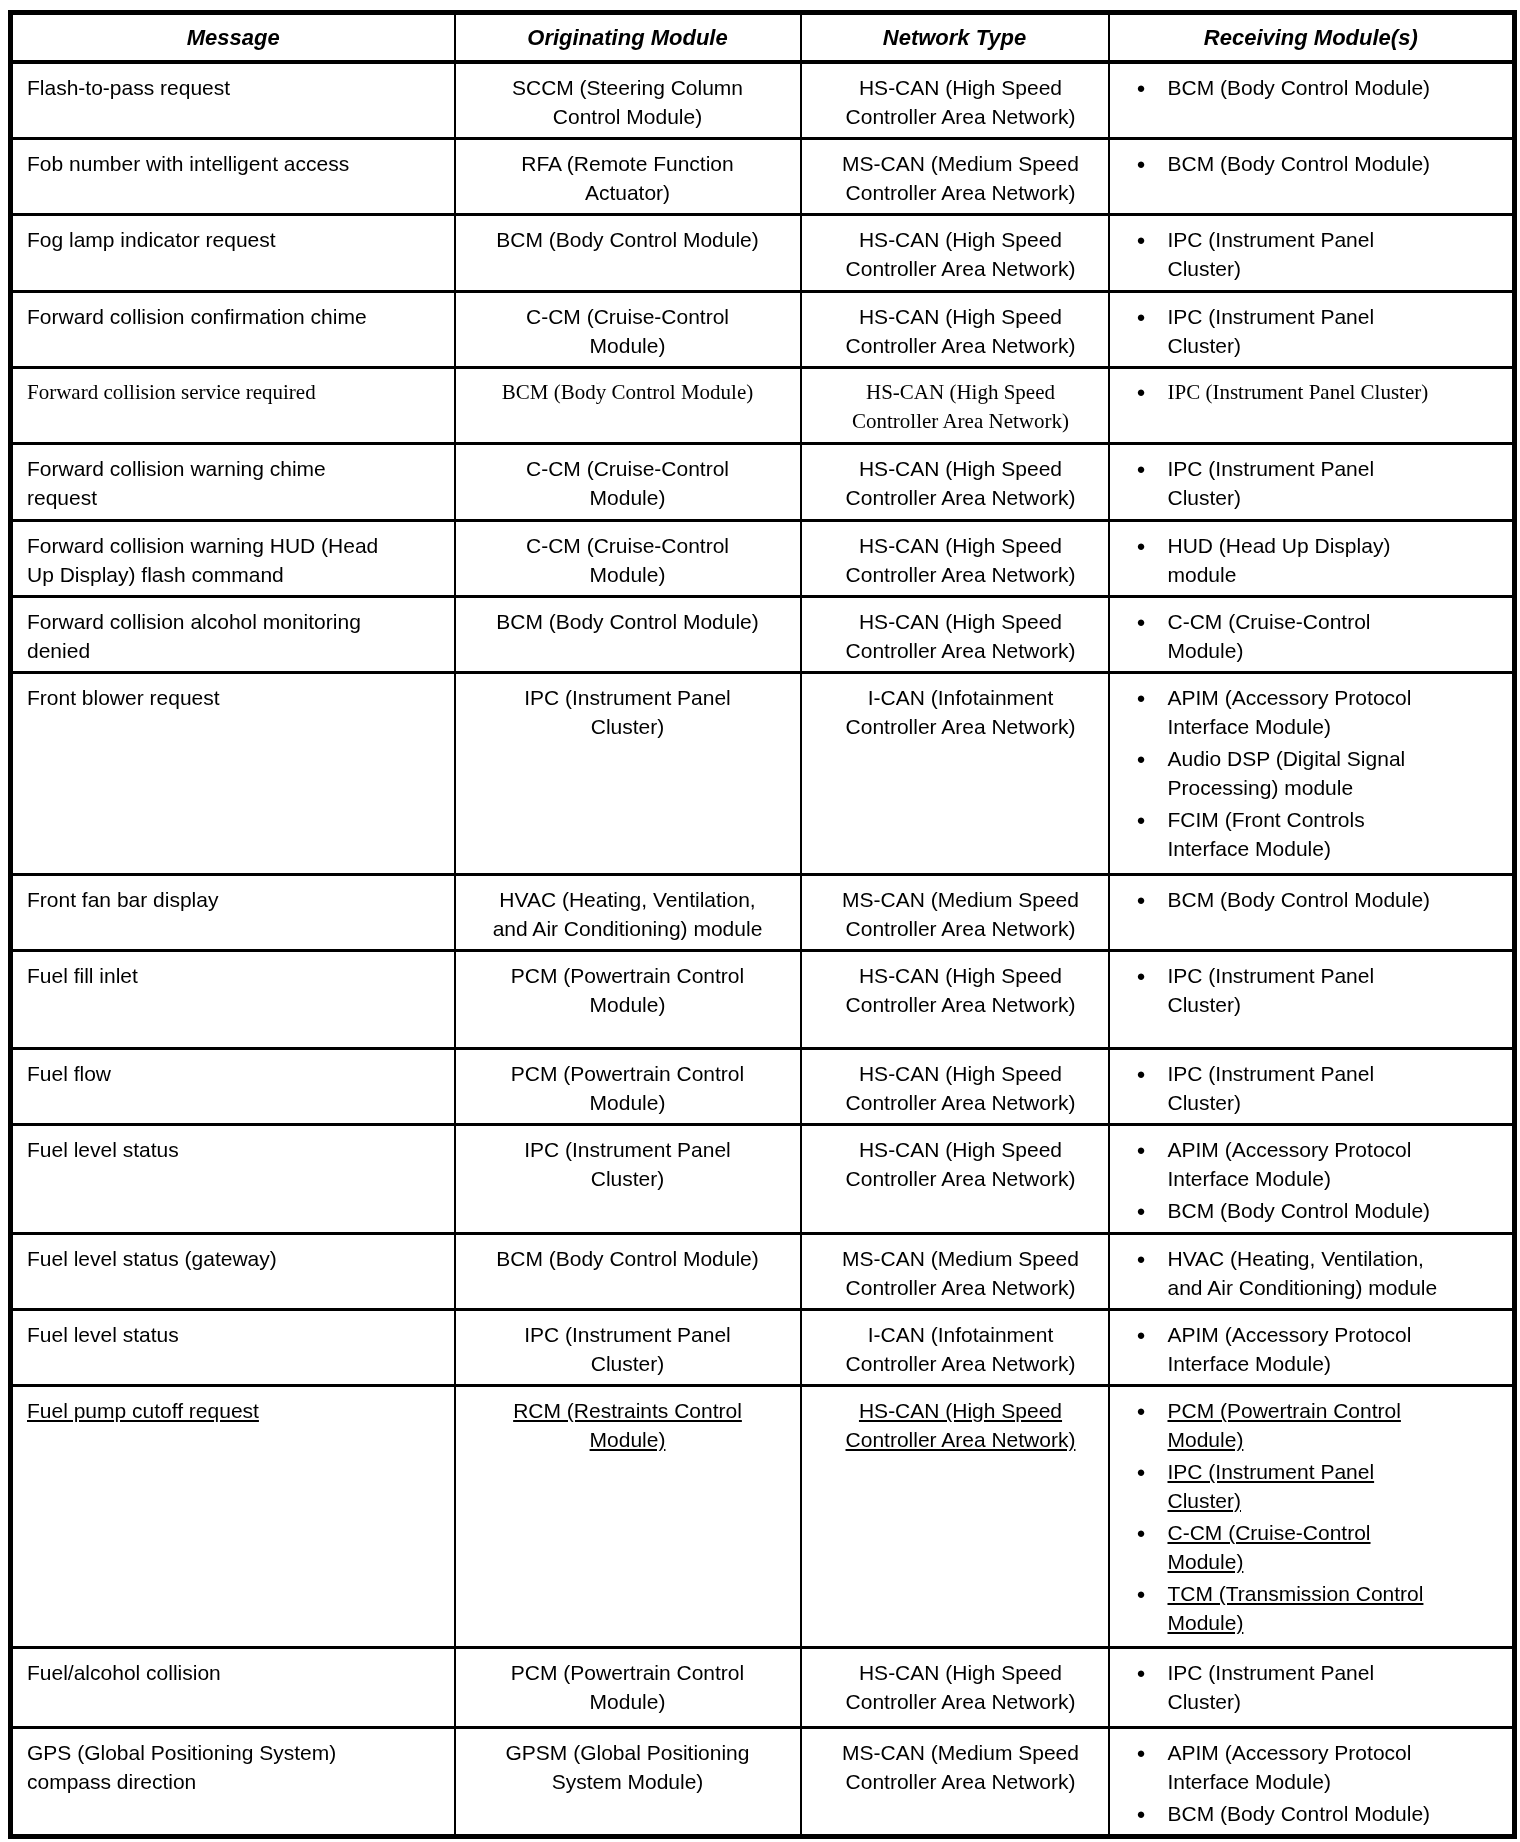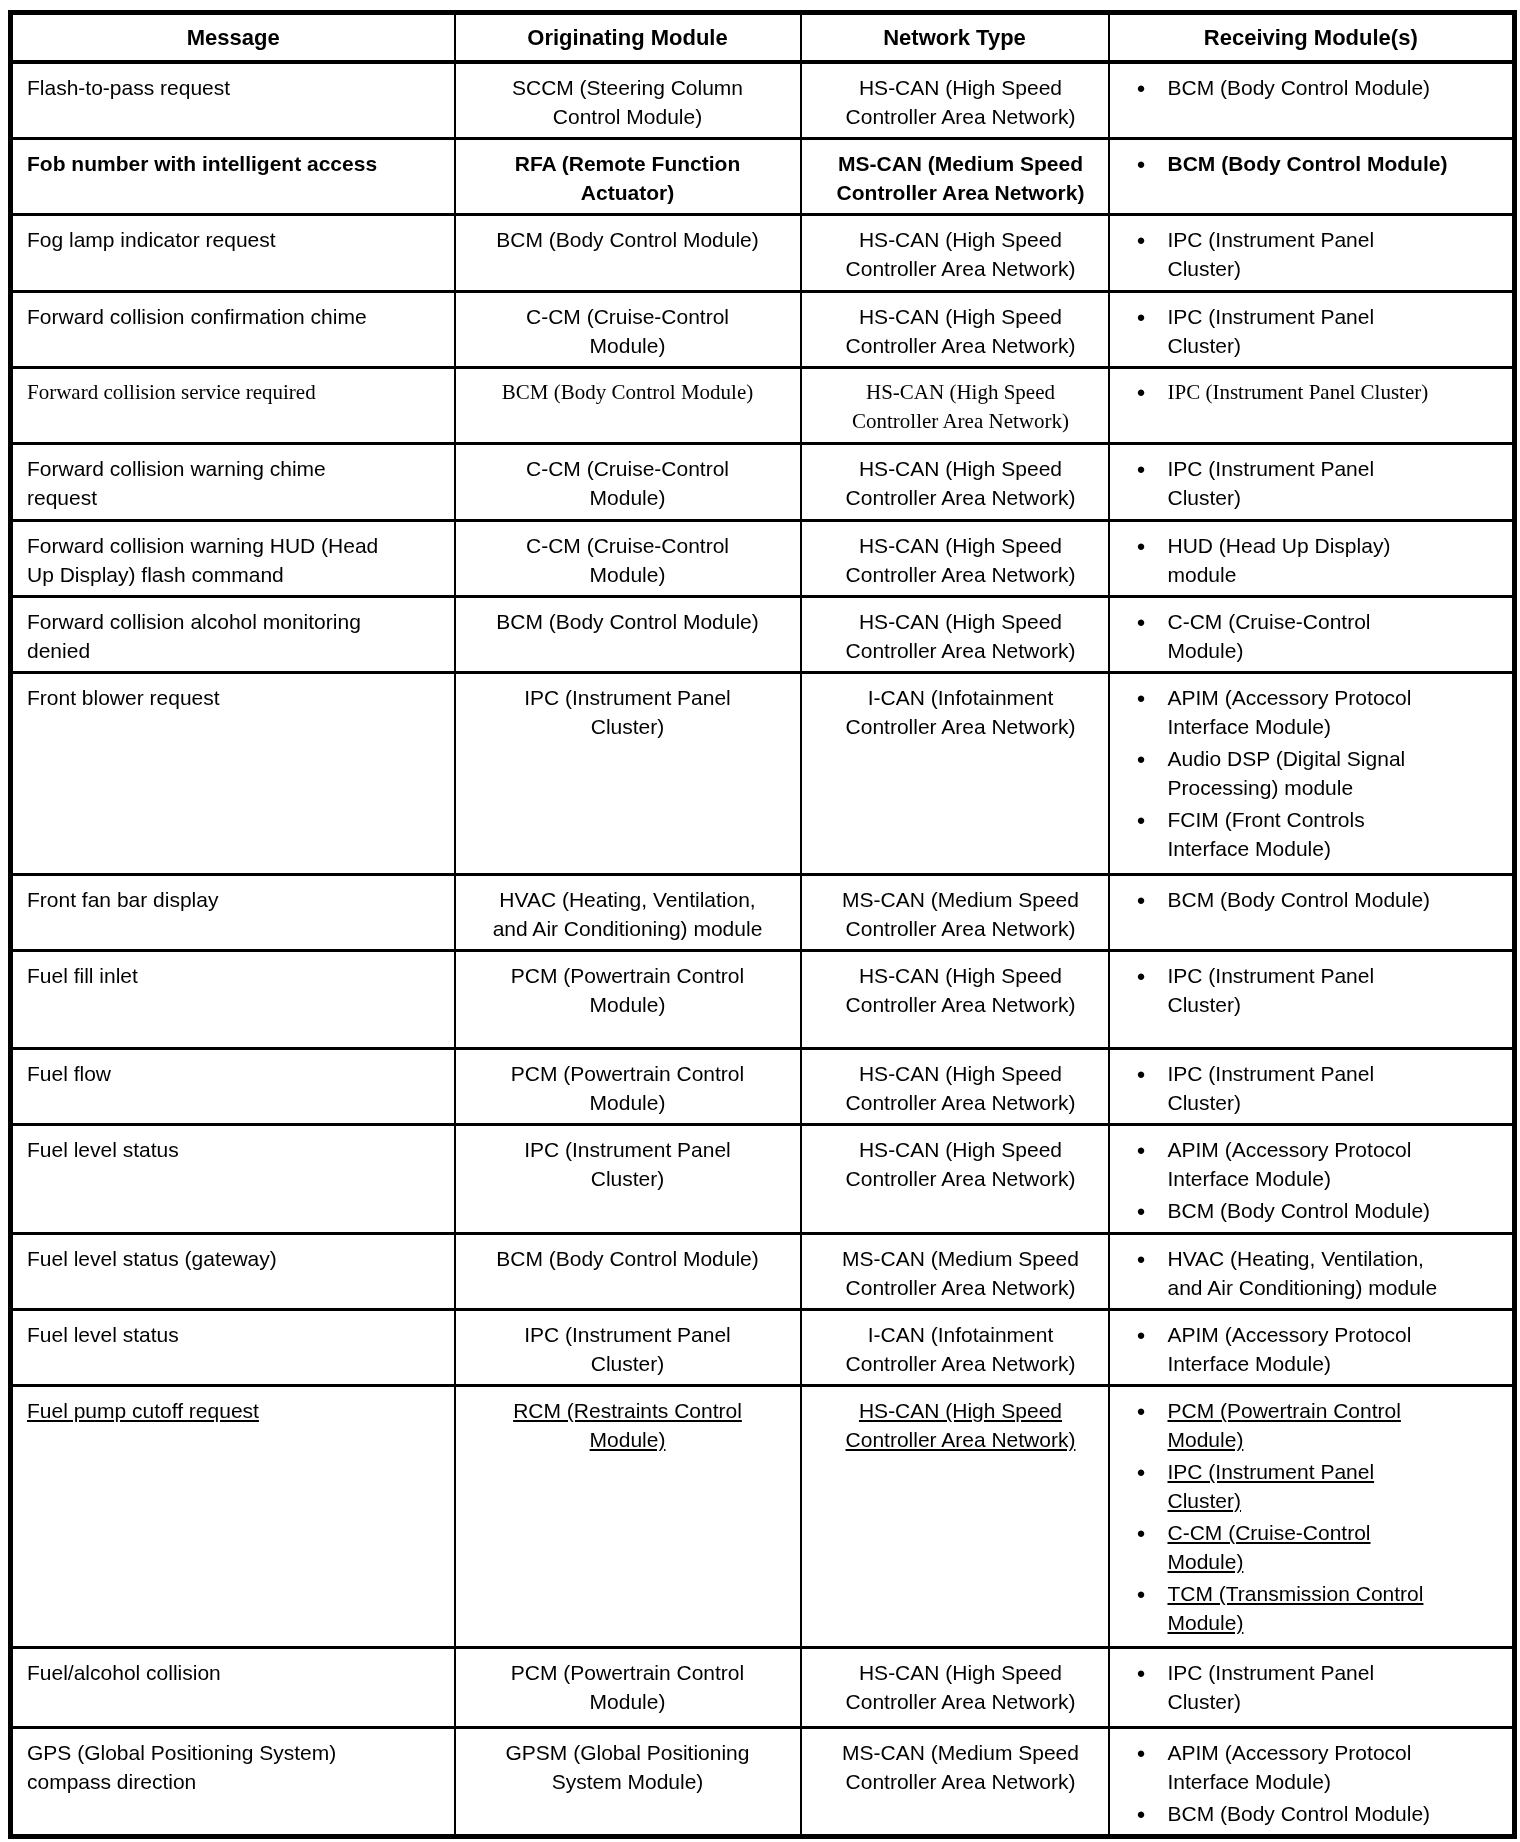--- a/index.html
+++ b/index.html
@@ -25,20 +25,21 @@
 
   thead th {
     font-size: 22px;
     font-weight: bold;
     text-align: center;
     vertical-align: middle;
     height: 41px;
     padding: 2px 6px;
     border-bottom: 4px solid #000000;
     border-left: 2px solid #000000;
+    font-style: italic;
   }
   thead th:first-child { border-left: none; }
 
   tbody td {
     font-size: 21px;
     line-height: 29px;
     vertical-align: top;
     border-top: 3px solid #000000;
     border-left: 2px solid #000000;
     padding-top: 9px;
@@ -64,21 +65,21 @@
     content: "\25CF";
     position: absolute;
     left: -31px;
     top: 0;
     font-size: 15px;
     line-height: 29px;
   }
 
   
   tbody tr:nth-child(1)  { height: 72px;  }
-  tbody tr:nth-child(2)  { height: 75px; font-weight: bold;  }
+  tbody tr:nth-child(2)  { height: 75px;  }
   tbody tr:nth-child(3)  { height: 77px;  }
   tbody tr:nth-child(4)  { height: 74px;  }
   tbody tr:nth-child(5)  { height: 74px; font-family: Liberation Serif, serif;  }
   tbody tr:nth-child(6)  { height: 77px;  }
   tbody tr:nth-child(7)  { height: 73px;  }
   tbody tr:nth-child(8)  { height: 74px;  }
   tbody tr:nth-child(9)  { height: 202px; }
   tbody tr:nth-child(10) { height: 74px;  }
   tbody tr:nth-child(11) { height: 98px;  }
   tbody tr:nth-child(12) { height: 73px;  }

